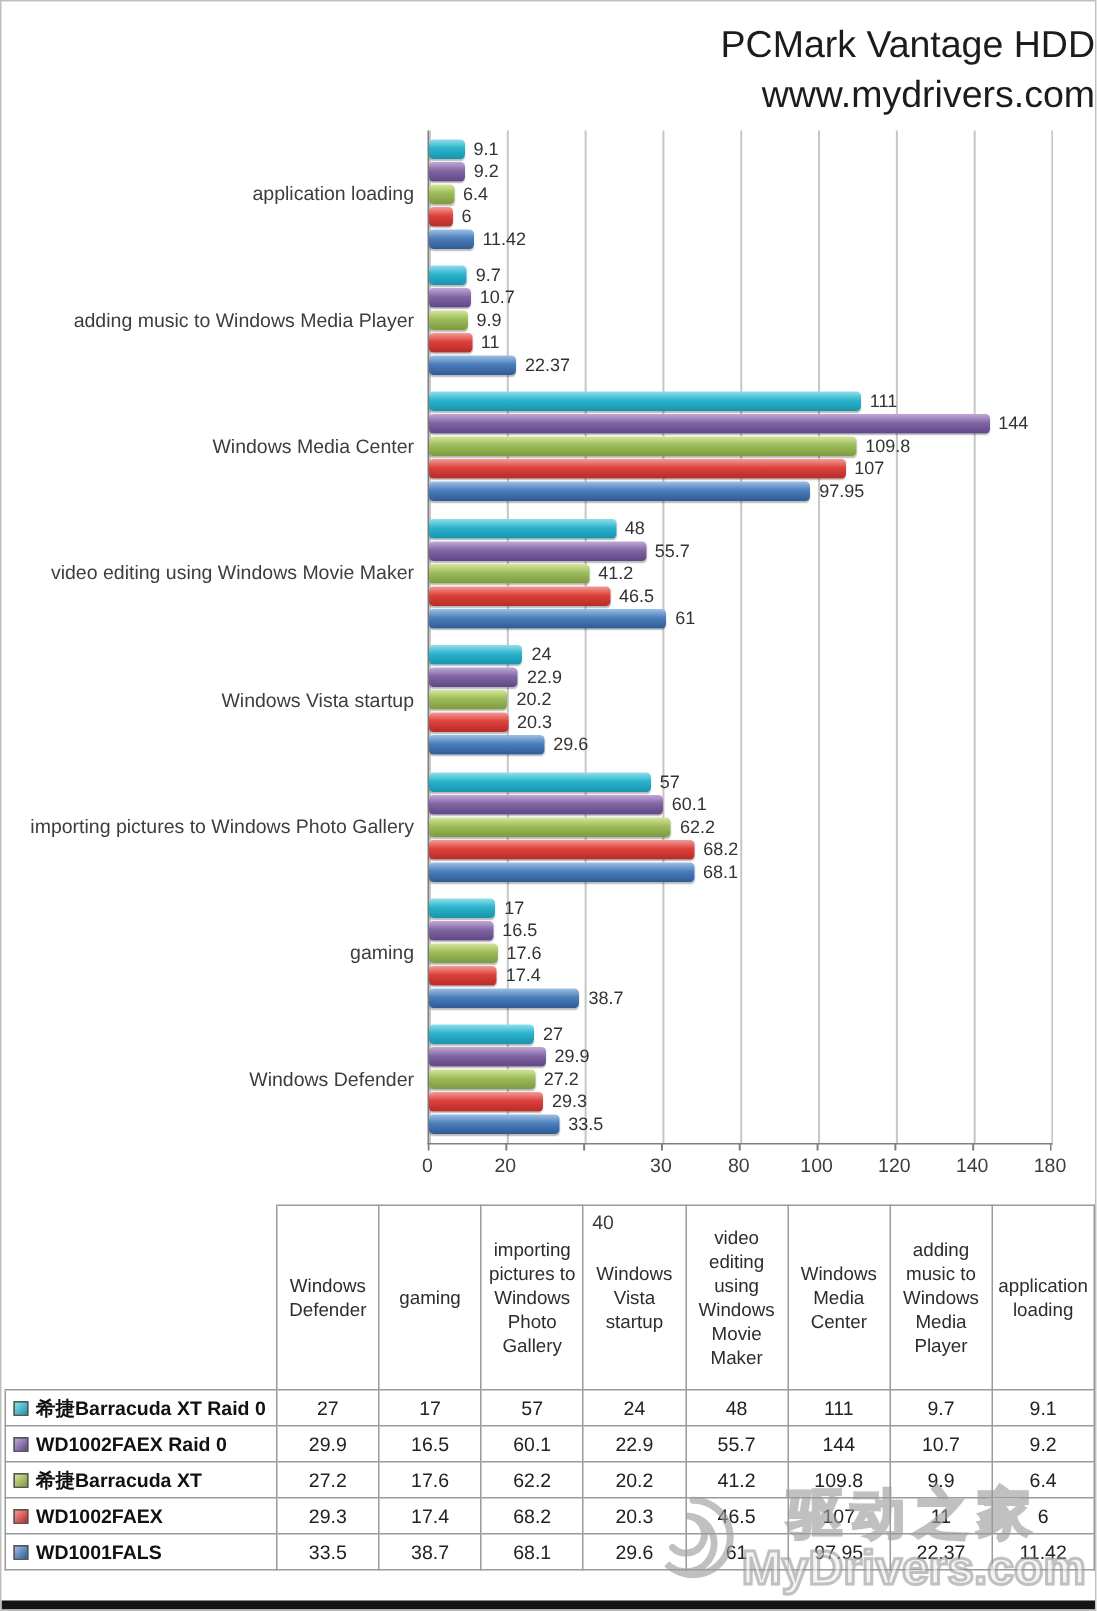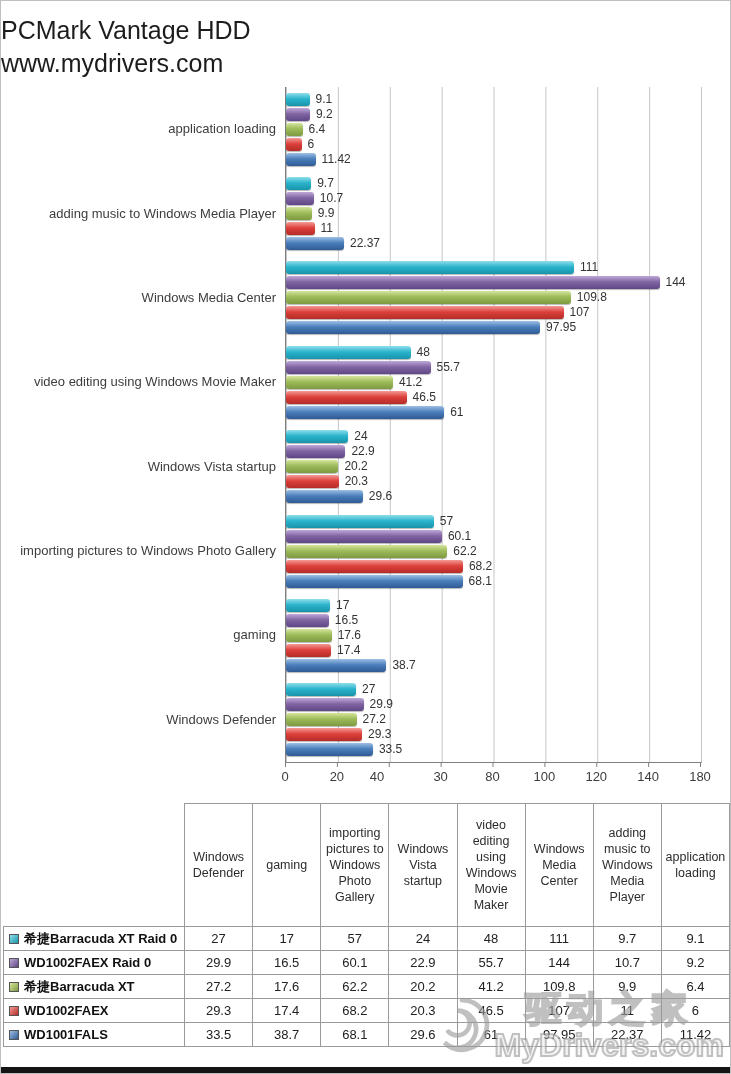--- a/index.html
+++ b/index.html
@@ -1,17 +1,17 @@
 <!DOCTYPE html>
 <html><head>
 <meta charset="utf-8">
 <style>
   html,body{margin:0;padding:0;background:#e8e8e8;font-family:"Liberation Sans",sans-serif;}
   .page{position:relative;width:731px;height:1074px;background:#fff;border:1px solid #bfbfbf;box-sizing:border-box;overflow:hidden;}
-  .titleblock{text-align:left;padding-top:13px;}
+  .titleblock{text-align:right;padding-top:13px;}
   .title-line{font-size:25px;color:#1c1c1c;line-height:33px;}
   
   .chart{position:relative;height:675px;margin-top:7px;}
   .plot-frame{position:absolute;left:284px;top:0;width:415px;height:675px;
     border-left:1px solid #7f7f7f;border-bottom:1px solid #7f7f7f;border-right:1px solid #c6c6c6;
     background:linear-gradient(to right,#c6c6c6 1px,transparent 1px) repeat-x;
     background-size:51.875px 100%;}
   .rows{position:relative;height:675px;display:flex;flex-direction:column;}
   .chart-row{flex:1;display:flex;}
   .row-label{width:284px;box-sizing:border-box;padding-right:9px;display:flex;align-items:center;
@@ -269,21 +269,21 @@
           </div>
         </div>
       </div>
   </div>
 
   <div class="axis-area">
     <div class="ticks"></div>
     <div id="xlabels">
         <span class="x-tick-label" style="left: 284px;">0</span>
         <span class="x-tick-label" style="left: 335.875px;">20</span>
-        <span class="x-tick-label" style="left: 376px;">40</span>
+        <span class="x-tick-label" style="left: 401px; margin-top: 38px;">40</span>
         <span class="x-tick-label" style="left: 439.625px;">30</span>
         <span class="x-tick-label" style="left: 491.5px;">80</span>
         <span class="x-tick-label" style="left: 543.375px;">100</span>
         <span class="x-tick-label" style="left: 595.25px;">120</span>
         <span class="x-tick-label" style="left: 647.125px;">140</span>
         <span class="x-tick-label" style="left: 699px;">180</span>
       </div>
   </div>
 
   <table id="datatable">

